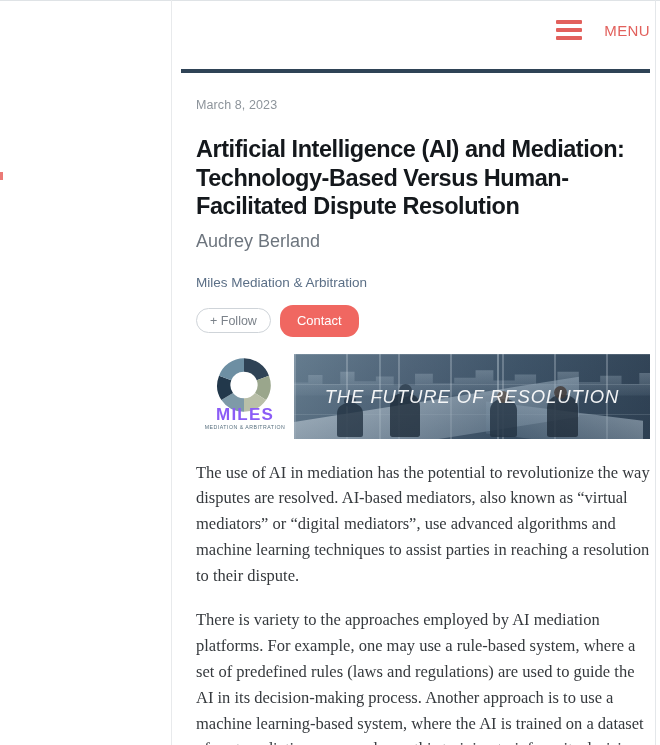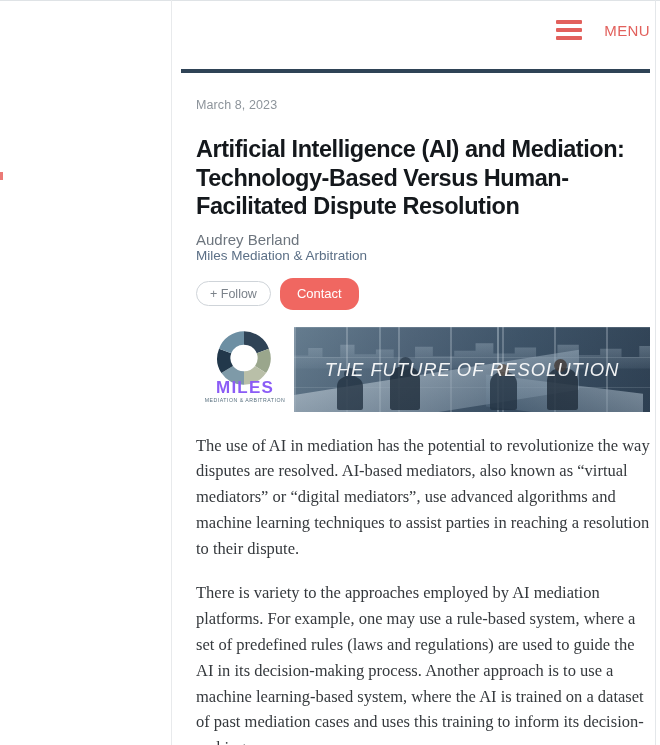--- a/index.html
+++ b/index.html
@@ -147,23 +147,23 @@
   .article-title {
     font-size: 23.5px;
     line-height: 28.5px;
     font-weight: bold;
     color: #14181c;
     letter-spacing: -0.45px;
     margin: 0 0 10px 0;
     max-width: 452px;
   }
   .author-name {
-    font-size: 15px;
+    font-size: 18px;
     color: #6d757e;
-    margin: 0 0 0 0;
+    margin: 0 0 23px 0;
   }
   .firm-name {
     font-size: 13.5px;
     color: #5b6f86;
     margin: 0 0 15px 0;
   }
 
   .action-row {
     display: flex;
     align-items: center;

